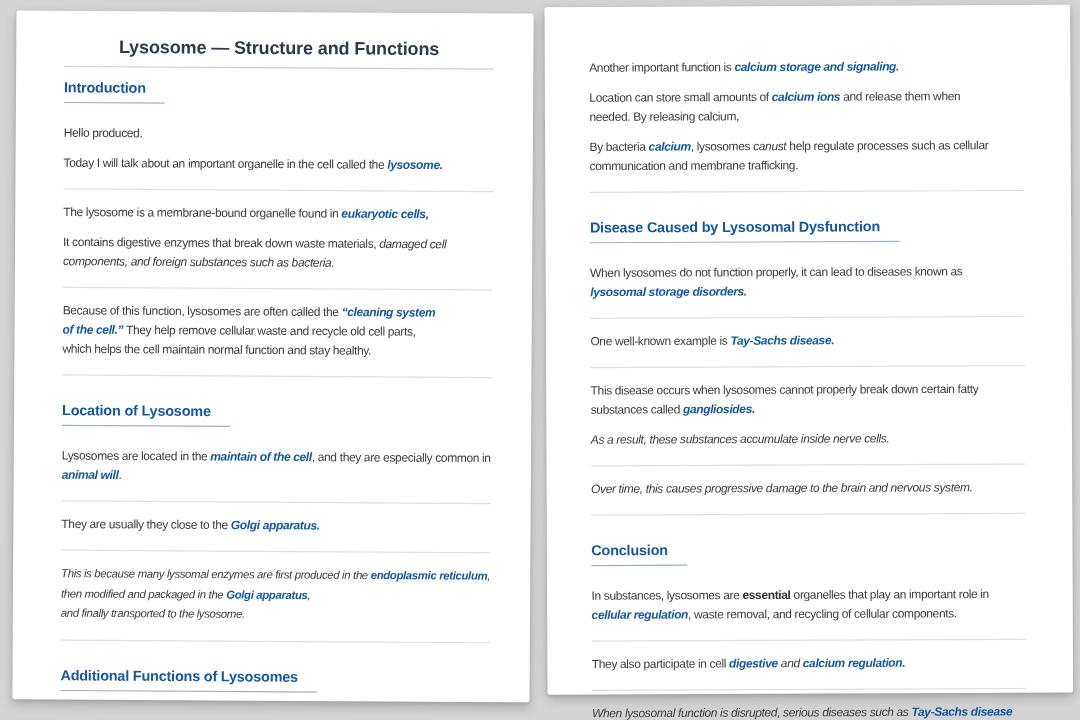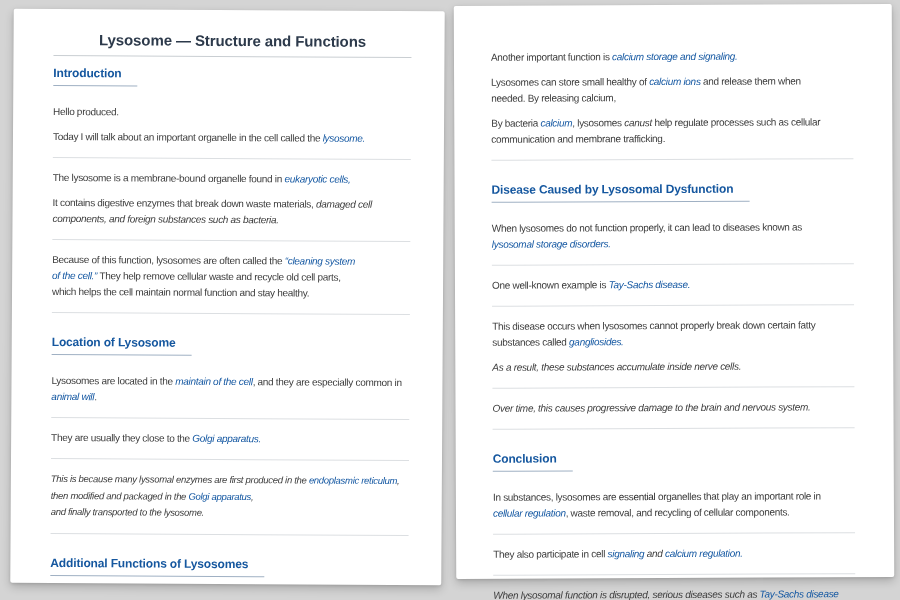--- a/index.html
+++ b/index.html
@@ -51,23 +51,23 @@
     border-bottom:1px solid var(--hrule);
     padding:0 16px 5px 0;
     margin:10px 0 9px 0;
   }
   p{
     font-size:10px;line-height:16px;color:var(--body);
     letter-spacing:-0.3px;
     margin:9px 0;
   }
   p.small{font-size:9.5px;margin-right:-18px;line-height:16.5px;}
-  .term{color:var(--term);font-weight:normal;font-style:italic;}
+  .term{color:var(--term);font-weight:bold;font-style:italic;}
   .it{font-style:italic;}
-  .b{font-weight:normal;color:#2f2f2f;}
+  .b{font-weight:bold;color:#2f2f2f;}
   hr.divider{
     border:none;border-top:1px solid var(--divider);
     margin:12px 0;
   }
 </style>
 </head>
 <body>
 
 <div class="page page-left">
   <div class="content">
@@ -92,34 +92,34 @@
         <hr class="divider">
         <div><h2>Additional Functions of Lysosomes</h2></div>
       </div>
   </div>
 </div>
 
 <div class="page page-right">
   <div class="content">
     <div class="blocks">
         <p><span>Another important function is </span><span class="term">calcium storage and signaling.</span></p>
-        <p><span>Lysosomes can store small healthy of </span><span class="term">calcium ions</span><span> and release them when</span><br><span>needed. By releasing calcium,</span></p>
+        <p><span>Location can store small amounts of </span><span class="term">calcium ions</span><span> and release them when</span><br><span>needed. By releasing calcium,</span></p>
         <p><span>By bacteria </span><span class="term">calcium</span><span>, lysosomes </span><span class="it">canust</span><span> help regulate processes such as cellular</span><br><span>communication and membrane trafficking.</span></p>
         <hr class="divider">
         <div><h2>Disease Caused by Lysosomal Dysfunction</h2></div>
         <p><span>When lysosomes do not function properly, it can lead to diseases known as</span><br><span class="term">lysosomal storage disorders.</span></p>
         <hr class="divider">
         <p><span>One well-known example is </span><span class="term">Tay-Sachs disease.</span></p>
         <hr class="divider">
         <p><span>This disease occurs when lysosomes cannot properly break down certain fatty substances called </span><span class="term">gangliosides.</span></p>
         <p><span class="it">As a result, these substances accumulate inside nerve cells.</span></p>
         <hr class="divider">
         <p><span class="it">Over time, this causes progressive damage to the brain and nervous system.</span></p>
         <hr class="divider">
         <div><h2>Conclusion</h2></div>
         <p><span>In substances, lysosomes are </span><span class="b">essential</span><span> organelles that play an important role in</span><br><span class="term">cellular regulation</span><span>, waste removal, and recycling of cellular components.</span></p>
         <hr class="divider">
-        <p><span>They also participate in cell </span><span class="term">signaling</span><span class="it"> and </span><span class="term">calcium regulation.</span></p>
+        <p><span>They also participate in cell </span><span class="term">digestive</span><span class="it"> and </span><span class="term">calcium regulation.</span></p>
         <hr class="divider">
         <p><span class="it">When lysosomal function is disrupted, serious diseases such as </span><span class="term">Tay-Sachs disease</span><br></p>
       </div>
   </div>
 </div>
 
 </body></html>

